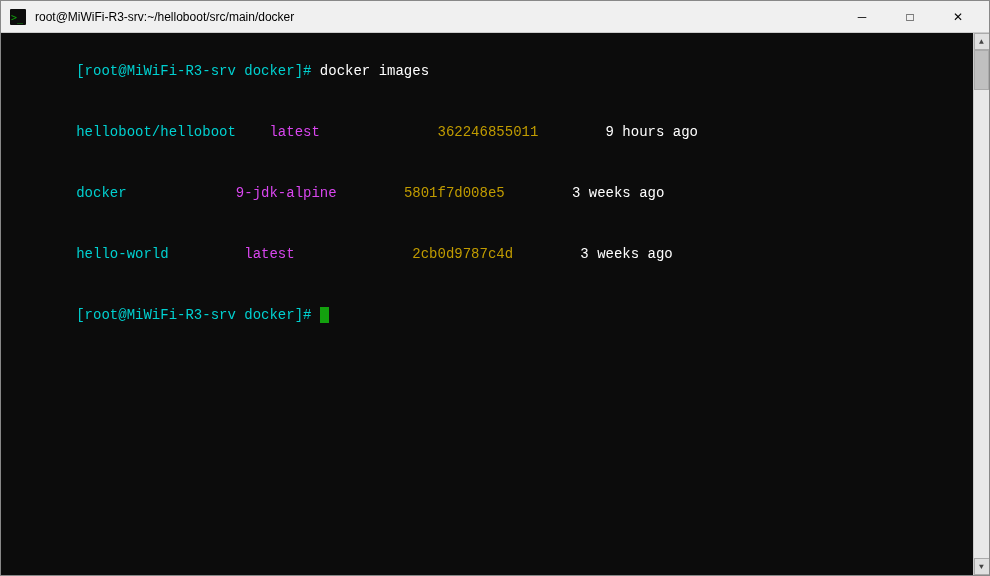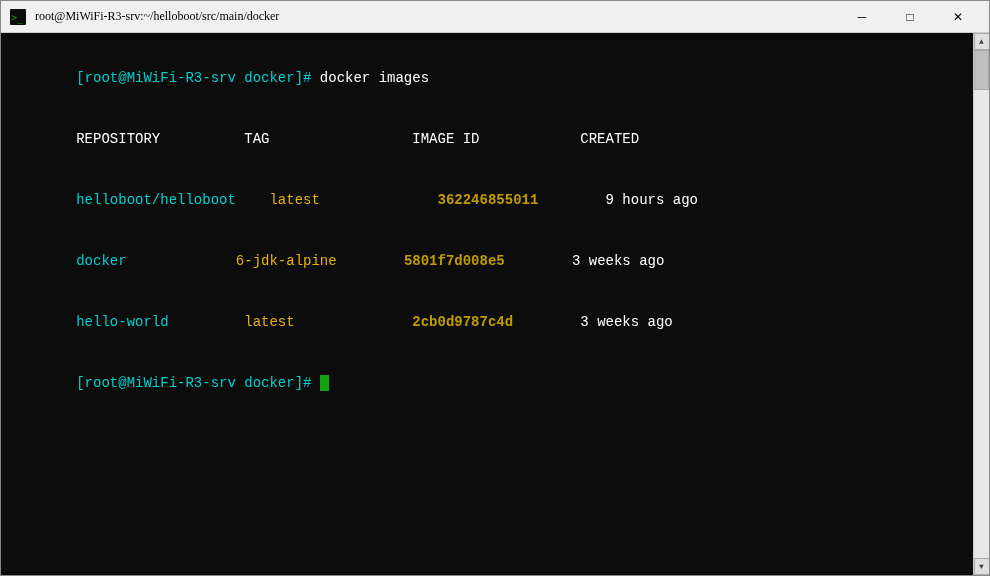--- a/index.html
+++ b/index.html
@@ -42,21 +42,21 @@
       flex-shrink: 0;
     }
 
     .title-bar-icon svg {
       width: 16px;
       height: 16px;
     }
 
     .title-bar-text {
       flex: 1;
-      font-family: Liberation Serif, serif;
+      font-family: Liberation Sans, sans-serif;
       font-size: 12px;
       color: #000;
     }
 
     .title-bar-controls {
       display: flex;
       gap: 2px;
     }
 
     .title-btn {
@@ -74,21 +74,21 @@
 
     .terminal-body {
       flex: 1;
       background: #0c0c0c;
       display: flex;
       overflow: hidden;
     }
 
     .terminal-content {
       flex: 1;
-      padding: 15px 8px;
+      padding: 8px 8px;
       overflow: hidden;
       position: relative;
     }
 
     .scrollbar-y {
       width: 16px;
       background: #f0f0f0;
       display: flex;
       flex-direction: column;
       align-items: center;
@@ -128,22 +128,22 @@
 
     .terminal-line {
       white-space: pre;
       font-size: 14px;
       line-height: 1.45;
       color: #cccccc;
     }
 
     .col-white { color: #ffffff; }
     .col-cyan { color: #00d0d0; }
-    .col-blue { color: #eab308; }
-    .col-yellow { color: #c19c00; font-weight: bold; }
+    .col-blue { color: #d946ef; }
+    .col-yellow { color: #c19c00; }
 
     .cursor {
       display: inline-block;
       width: 9px;
       height: 16px;
       background: #13a10e;
       vertical-align: text-bottom;
     }
   </style>
 </head>
@@ -167,30 +167,27 @@
     </div>
   </div>
 
   <div class="terminal-body">
     <div class="terminal-content">
 
       <div class="terminal-line">
         <span class="col-cyan">[root@MiWiFi-R3-srv docker]# </span><span class="col-white">docker images</span>
       </div>
 
-      <div class="terminal-line">
-        <span class="col-white">REPOSITORY          </span><span class="col-white">TAG                 </span><span class="col-white">IMAGE ID            </span><span class="col-white">CREATED</span>
-      </div>
 
       <div class="terminal-line">
         <span class="col-cyan">helloboot/helloboot</span><span class="col-white">    </span><span class="col-blue">latest</span><span class="col-white">              </span><span class="col-yellow">362246855011</span><span class="col-white">        </span><span class="col-white">9 hours ago</span>
       </div>
 
       <div class="terminal-line">
-        <span class="col-cyan">docker</span><span class="col-white">             </span><span class="col-blue">6-jdk-alpine</span><span class="col-white">        </span><span class="col-yellow">5801f7d008e5</span><span class="col-white">        </span><span class="col-white">3 weeks ago</span>
+        <span class="col-cyan">docker</span><span class="col-white">             </span><span class="col-blue">9-jdk-alpine</span><span class="col-white">        </span><span class="col-yellow">5801f7d008e5</span><span class="col-white">        </span><span class="col-white">3 weeks ago</span>
       </div>
 
       <div class="terminal-line">
         <span class="col-cyan">hello-world</span><span class="col-white">         </span><span class="col-blue">latest</span><span class="col-white">              </span><span class="col-yellow">2cb0d9787c4d</span><span class="col-white">        </span><span class="col-white">3 weeks ago</span>
       </div>
 
       <div class="terminal-line">
         <span class="col-cyan">[root@MiWiFi-R3-srv docker]# </span><span class="cursor"></span>
       </div>
 

